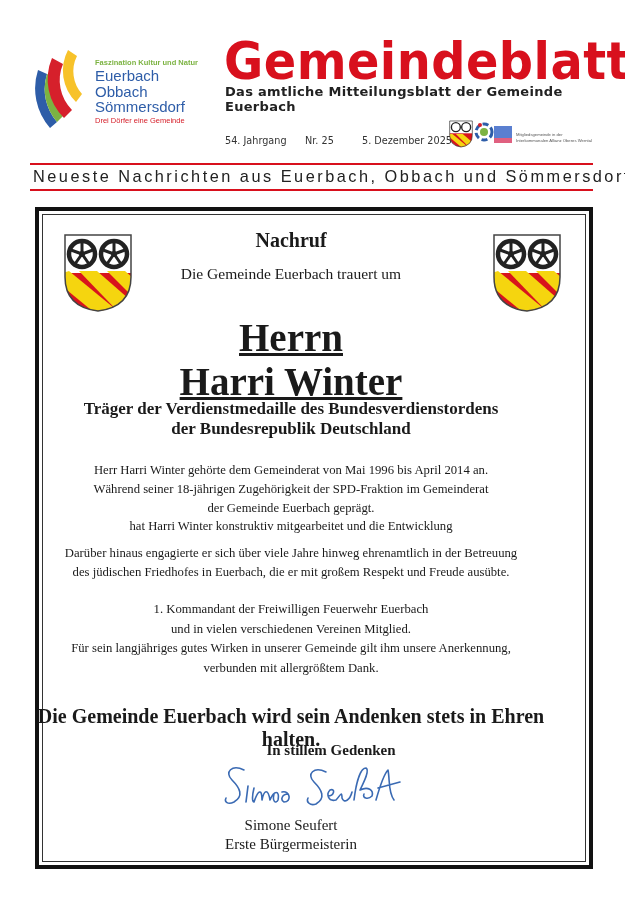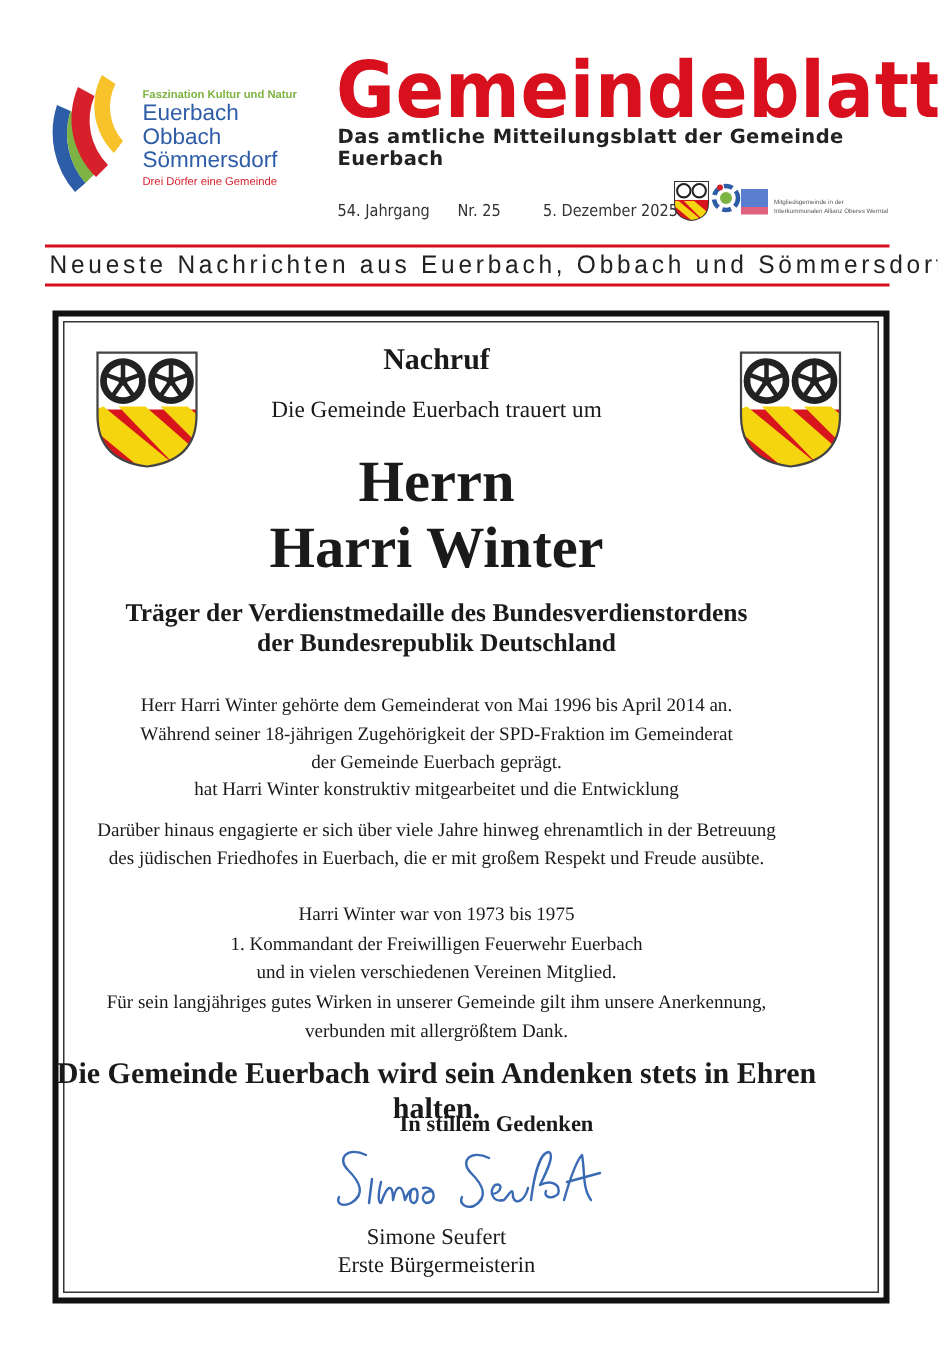--- a/index.html
+++ b/index.html
@@ -21,21 +21,21 @@
   
   .rule{left:30px;width:563px;height:1.5px;background:#d8101d;}
   .rubric{left:33px;top:167px;font-size:17px;color:#222;letter-spacing:2.6px;font-family:"Liberation Sans",sans-serif;transform:scaleX(0.96);transform-origin:left top;white-space:nowrap;}
   
   .frame-outer{left:35px;top:207px;width:550px;height:654px;border:4px solid #111;}
   .frame-inner{position:absolute;left:3px;top:3px;right:3px;bottom:3px;border:1px solid #333;}
   .crest-big{width:70px;height:80px;}
   .serif{font-family:"Liberation Serif",serif;color:#1a1a1a;text-align:center;width:512px;left:35px;}
   .t-nachruf{top:229px;font-size:20px;font-weight:bold;}
   .t-intro{top:265px;font-size:15.5px;}
-  .t-name{top:300px;font-size:39px;font-weight:bold;line-height:44px;}
+  .t-name{top:316px;font-size:39px;font-weight:bold;line-height:44px;text-decoration:underline;}
   .t-honor{top:381px;font-size:17px;font-weight:bold;line-height:20px;margin-top:18px;}
   .t-para{font-size:12.7px;line-height:18.8px;}
   .t-closing{top:705px;font-size:20px;font-weight:bold;}
   .t-gedenken{top:742px;font-size:15px;font-weight:bold;margin-left:40px;}
   .signature{left:222px;top:760px;width:182px;height:52px;}
   .t-signer{top:816px;font-size:15px;line-height:19px;}
 </style>
 </head>
 <body>
 
@@ -157,21 +157,20 @@
   <div>Herr Harri Winter gehörte dem Gemeinderat von Mai 1996 bis April 2014 an.</div>
   <div>Während seiner 18-jährigen Zugehörigkeit der SPD-Fraktion im Gemeinderat</div>
   <div>der Gemeinde Euerbach geprägt.</div>
   <div>hat Harri Winter konstruktiv mitgearbeitet und die Entwicklung</div>
 </div>
 <div class="abs serif t-para" style="top:544px">
   <div>Darüber hinaus engagierte er sich über viele Jahre hinweg ehrenamtlich in der Betreuung</div>
   <div>des jüdischen Friedhofes in Euerbach, die er mit großem Respekt und Freude ausübte.</div>
 </div>
 <div class="abs serif t-para" style="top:600px;line-height:19.5px">
-  <div>Harri Winter war von 1973 bis 1975</div>
   <div>1. Kommandant der Freiwilligen Feuerwehr Euerbach</div>
   <div>und in vielen verschiedenen Vereinen Mitglied.</div>
   <div>Für sein langjähriges gutes Wirken in unserer Gemeinde gilt ihm unsere Anerkennung,</div>
   <div>verbunden mit allergrößtem Dank.</div>
 </div>
 
 <div class="abs serif t-closing">Die Gemeinde Euerbach wird sein Andenken stets in Ehren halten.</div>
 <div class="abs serif t-gedenken">In stillem Gedenken</div>
 
 <svg class="abs signature" viewBox="0 0 182 52">

